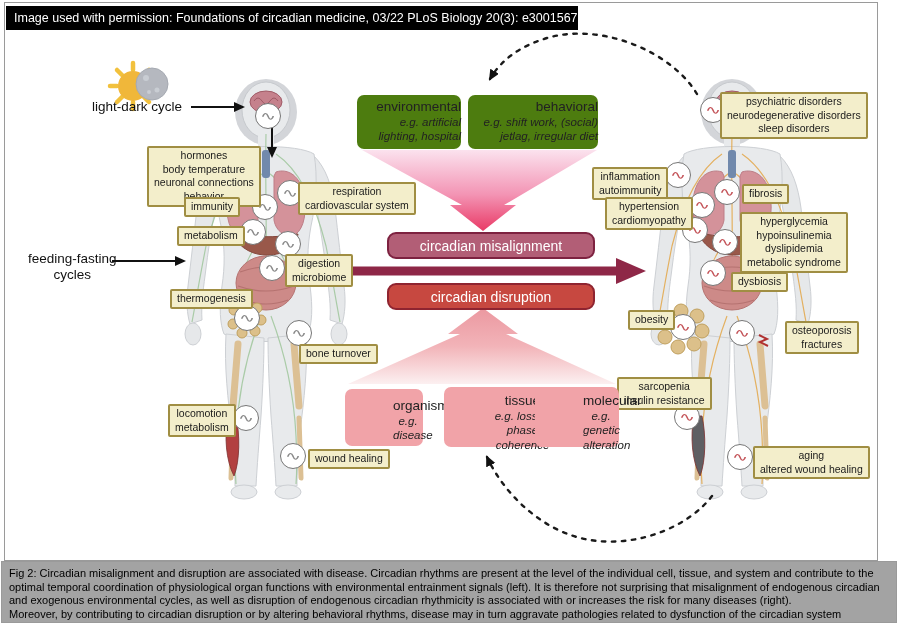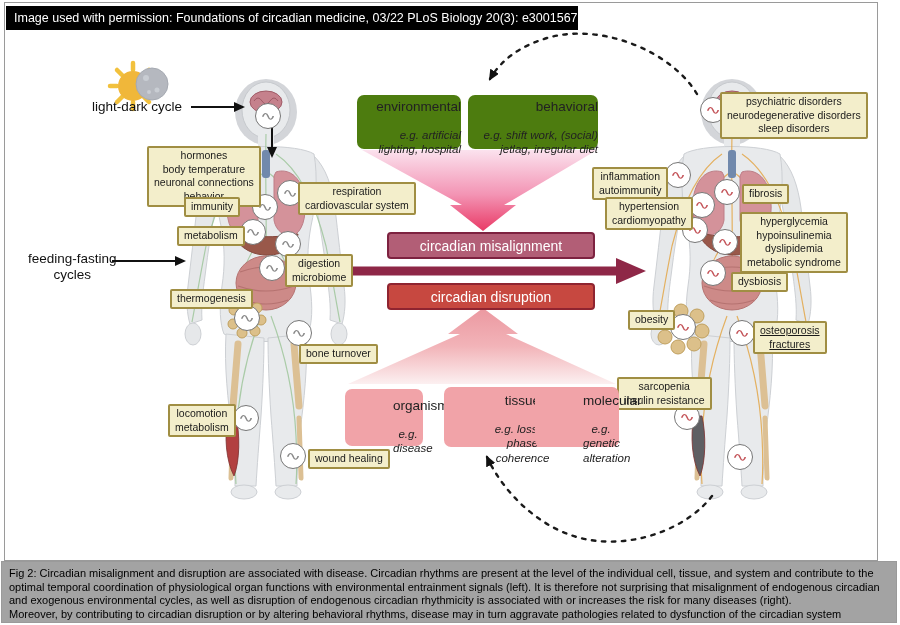--- a/index.html
+++ b/index.html
@@ -7,24 +7,24 @@
   .figure-box{position:absolute;left:4px;top:2px;width:872px;height:557px;border:1px solid #9a9a9a;background:#fff;}
   .banner{position:absolute;left:6px;top:6px;width:572px;height:24px;background:#000;color:#fff;font-size:12.5px;line-height:24px;padding-left:8px;box-sizing:border-box;z-index:6;}
   .overlay{position:absolute;left:0;top:0;z-index:1;}
   .lab{position:absolute;z-index:4;background:#f3eecb;border:2px solid #a08e43;border-radius:2px;padding:1px 5px;font-size:10.5px;line-height:1.3;color:#1a1a1a;text-align:center;white-space:pre-line;}
   .freetext{position:absolute;z-index:4;color:#111;font-size:13.5px;line-height:1.15;white-space:pre-line;}
   .clock{position:absolute;width:26px;height:26px;border-radius:50%;background:#fff;border:1.5px solid #767676;box-sizing:border-box;display:flex;align-items:center;justify-content:center;z-index:3;}
   .clock span{font-family:"DejaVu Sans",sans-serif;font-size:12px;line-height:1;color:#8a8a8a;transform:scaleX(1.6);}
   .clock.r span{color:#c4555a;}
   .pinkbox{position:absolute;z-index:4;border-radius:7px;text-align:center;color:#222;padding-top:4px;box-sizing:border-box;}
   .pinkbox .t{font-size:13.5px;}
-  .pinkbox .e{font-style:italic;font-size:11.5px;line-height:1.25;white-space:pre-line;margin-top:14px;}
+  .pinkbox .e{font-style:italic;font-size:11.5px;line-height:1.25;white-space:pre-line;margin-top:1px;}
   .pinkbox.light{background:#4d7c0f;text-align:right;}
   .pinkbox.salmon{background:#f1a3a8;padding-left:48px;}
-  .redbox{position:absolute;z-index:4;width:208px;height:27px;border-radius:4px;color:#fff;font-size:14px;text-align:center;line-height:24px;box-sizing:border-box;}
+  .redbox{position:absolute;z-index:4;width:208px;height:27px;border-radius:9px;color:#fff;font-size:14px;text-align:center;line-height:24px;box-sizing:border-box;}
   .redbox.misalign{background:#b25e76;border:2px solid #7d2240;}
   .redbox.disrupt{background:#c74840;border:2px solid #8f2430;}
   .caption-box{position:absolute;left:1px;top:561px;width:896px;height:62px;border:1px solid #9a9a9a;box-sizing:border-box;background:#a3a3a3;}
   .caption-box p{margin:0;padding:0 7px;font-size:11px;line-height:13.5px;color:#000;}
   .caption-box p:first-child{padding-top:5px;}
   .bodyL{--nerve:#9bc497;--calf:#b24040;}
   .bodyR{--nerve:#e3a33f;--calf:#5f5f63;}
 </style>
 </head>
 <body>
@@ -173,24 +173,26 @@
 autoimmunity</div>
   <div class="lab" style="left:742px;top:184px;">fibrosis</div>
   <div class="lab" style="left:605px;top:197px;">hypertension
 cardiomyopathy</div>
   <div class="lab" style="left:740px;top:212px;">hyperglycemia
 hypoinsulinemia
 dyslipidemia
 metabolic syndrome</div>
   <div class="lab" style="left:731px;top:272px;">dysbiosis</div>
   <div class="lab" style="left:628px;top:302px;margin-top:8px;">obesity</div>
-  <div class="lab" style="left:753px;top:321px;text-decoration:underline;">osteoporosis
+  <div class="lab" style="left:785px;top:321px;">osteoporosis
 fractures</div>
   <div class="lab" style="left:617px;top:377px;">sarcopenia
 insulin resistance</div>
+  <div class="lab" style="left:753px;top:446px;">aging
+altered wound healing</div>
 
   <div class="pinkbox light" style="left:357px;top:95px;width:104px;height:54px;">
     <div class="t">environmental</div>
     <div class="e">e.g. artificial
 lighting, hospital</div>
   </div>
   <div class="pinkbox light" style="left:468px;top:95px;width:130px;height:54px;">
     <div class="t">behavioral</div>
     <div class="e">e.g. shift work, (social)
 jetlag, irregular diet</div>

